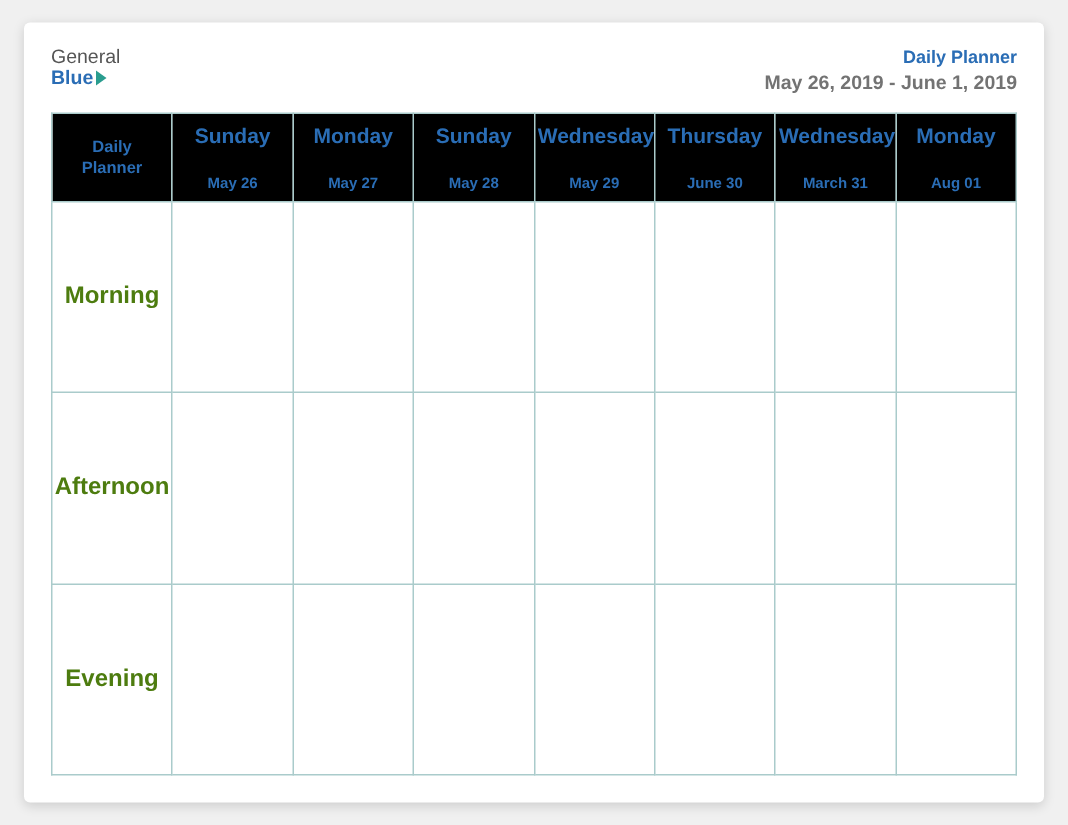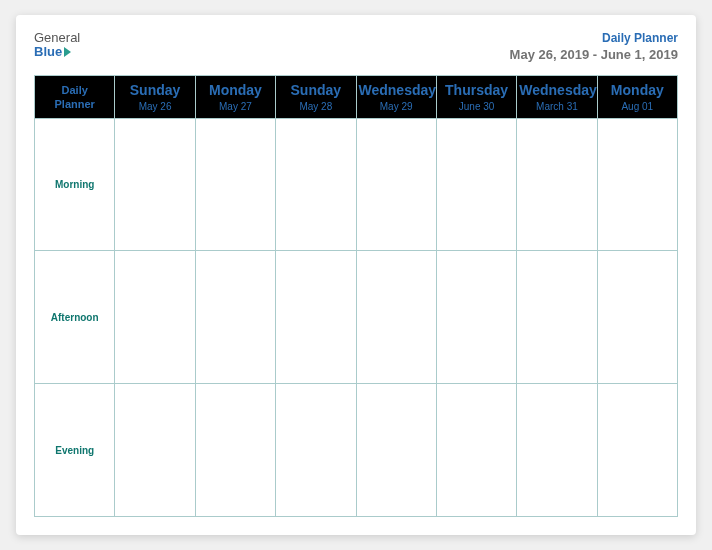--- a/index.html
+++ b/index.html
@@ -95,28 +95,29 @@
     }
     .col-header-day {
       font-size: 14px;
       font-weight: bold;
       color: #2a6db5;
       line-height: 1.3;
     }
     .col-header-date {
       font-size: 10px;
       color: #2a6db5;
-      font-weight: normal;
-      line-height: 1.3;
+      font-weight: bold;
+      line-height: 1.3;
+      margin-top: 16px;
     }
     .row-label-cell {
       background-color: #e8f5f5;
-      font-size: 10px;
-      font-weight: bold;
-      color: #0f766e;
+      font-size: 16px;
+      font-weight: bold;
+      color: #4d7c0f;
       width: 80px;
     }
     .calendar-table tbody td {
       background-color: #ffffff;
       height: 110px;
     }
     .calendar-table tbody tr:first-child td {
       height: 110px;
     }
   </style>

